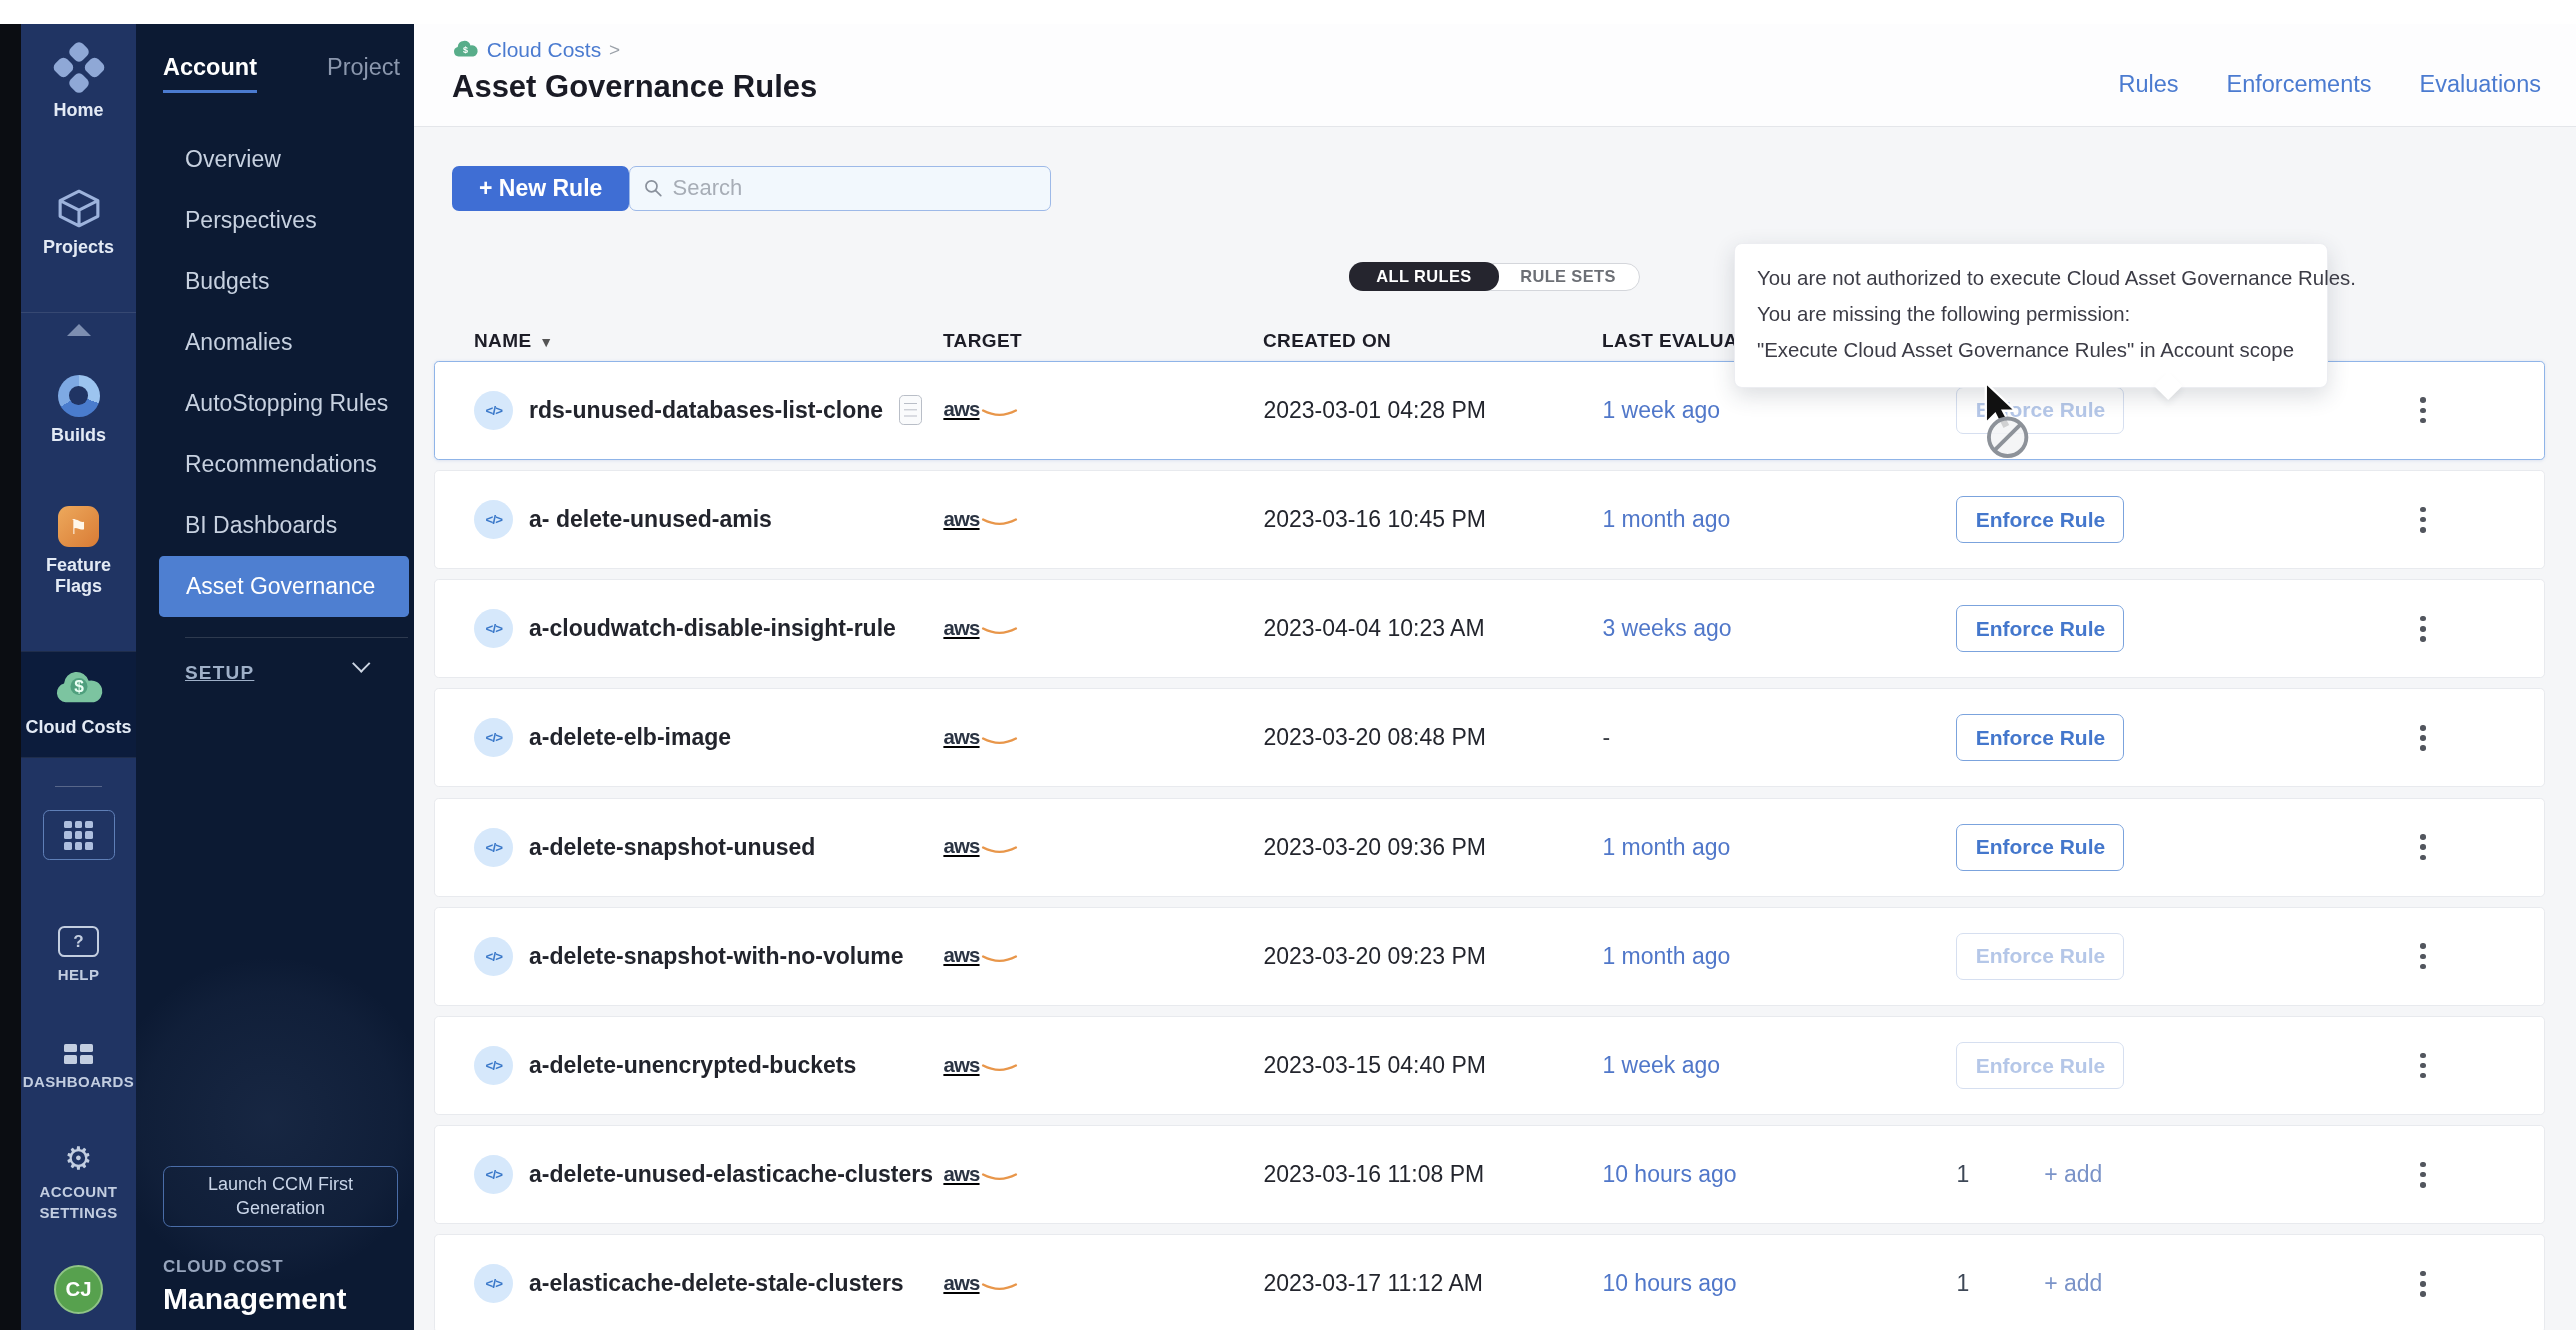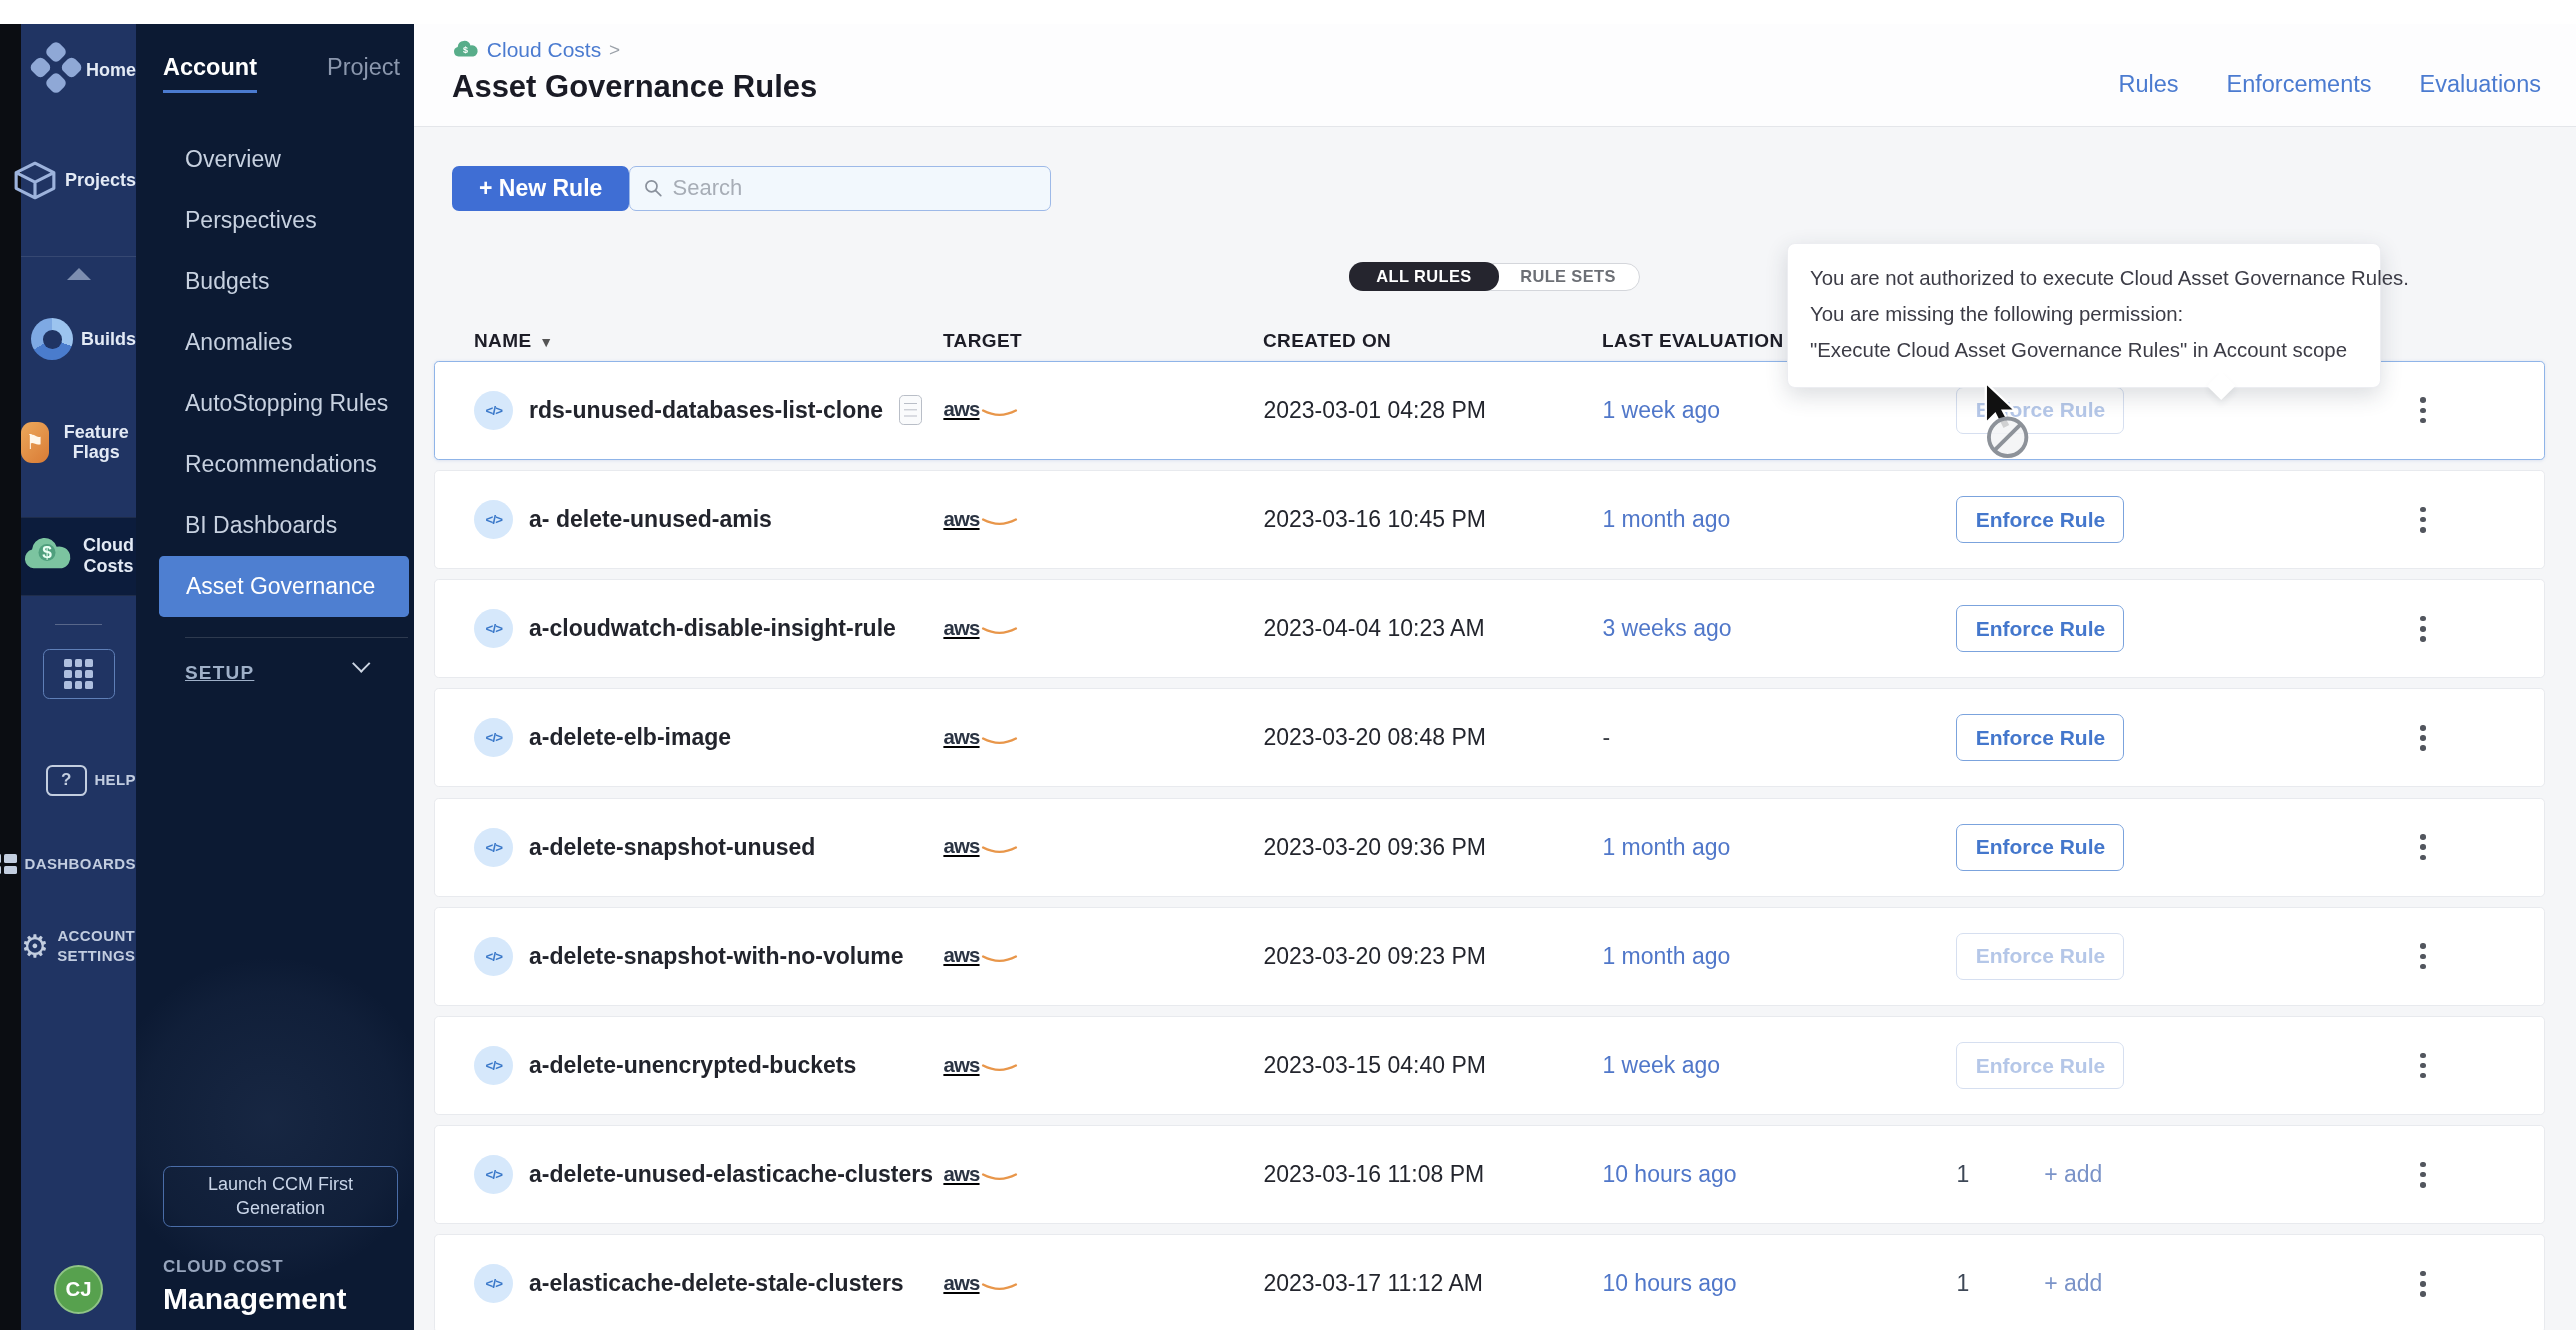--- a/index.html
+++ b/index.html
@@ -7,21 +7,21 @@
   body { font-family:"Liberation Sans","DejaVu Sans",sans-serif; overflow:hidden; background:#fff; }
   .page { position:relative; width:2576px; height:1331px; display:flex; flex-direction:column; }
   .topstrip { height:23.5px; background:#fff; flex:none; }
   .cols { flex:1; display:flex; min-height:0; }
 
   
   .edge { width:21px; background:#0b0d12; flex:none; }
 
   
   .s1 { width:115px; flex:none; background:#203463; display:flex; flex-direction:column; align-items:center; color:#dfe7f3; }
-  .s1-item { display:flex; align-items:center; gap:7.8px; cursor:pointer; width:100%; padding:4.7px 0;justify-content:flex-end; }
+  .s1-item { display:flex; flex-direction:column; align-items:center; gap:7.8px; cursor:pointer; width:100%; padding:4.7px 0; }
   .s1-label { font-size:18px; font-weight:700; color:#e3eaf5; text-align:center; line-height:20.4px; }
   .s1-label.sm { font-size:15px; font-weight:700; letter-spacing:0.4px; color:#c2cde0; }
   .caret-row { margin-top:50px; width:100%; text-align:center; border-top:0.8px solid rgba(255,255,255,.10); padding-top:11px; }
   .caret-up { display:inline-block; width:0; height:0; border-left:12.5px solid transparent; border-right:12.5px solid transparent; border-bottom:12.5px solid #7d8eb0; }
   .cc-block { width:100%; background:#0c1c3c; border-top:0.8px solid rgba(255,255,255,.08); border-bottom:0.8px solid rgba(255,255,255,.08); padding:17px 0 19px; margin-top:50px; }
   .mini-div { width:47px; border-top:1.6px solid rgba(255,255,255,.25); margin-top:28px; }
   .gridbox { margin-top:23.5px; width:72px; height:50px; border:1.6px solid #5f7fb7; border-radius:6.3px; display:flex; align-items:center; justify-content:center; cursor:pointer; }
   .grid9 { display:grid; grid-template-columns:repeat(3,7.8px); grid-template-rows:repeat(3,7.8px); gap:3.1px; }
   .grid9 span { background:#aebfde; border-radius:1.6px; }
   .grid4 { display:grid; grid-template-columns:12.5px 12.5px; grid-template-rows:8.6px 8.6px; gap:3.1px; }
@@ -91,21 +91,21 @@
   .lastev.dash { color:#3a3d44; cursor:default; }
   .enfbtn { width:168px; height:47px; border-radius:7px; background:#fff; font-size:21px; font-weight:600; font-family:inherit; cursor:pointer; color:#4477cc; border:1.6px solid #7ba3dd; }
   .enfbtn.disabled { color:#b5c7e8; border-color:#d6dff0; cursor:default; }
   .enfwrap { display:flex; align-items:center; gap:75px; }
   .enf-count { font-size:23px; color:#3e4857; }
   .enf-add { font-size:23px; color:#7a93c8; cursor:pointer; }
   .kebab { width:31px; display:flex; flex-direction:column; gap:4.7px; align-items:center; cursor:pointer; justify-self:start; margin-left:14px; }
   .kebab i { width:5.5px; height:5.5px; border-radius:50%; background:#52565e; }
 
   
-  .tooltip { position:absolute; left:1787px; top:243px; width:594px; background:#fff; border:0.8px solid #ecedf1; border-radius:7.8px; box-shadow:0 7.8px 22px rgba(40,50,70,.16); padding:15.7px 22px 19px; z-index:50; }
+  .tooltip { position:absolute; left:1734px; top:243px; width:594px; background:#fff; border:0.8px solid #ecedf1; border-radius:7.8px; box-shadow:0 7.8px 22px rgba(40,50,70,.16); padding:15.7px 22px 19px; z-index:50; }
   .tooltip .tl { font-size:20.4px; color:#3c3c46; line-height:36px; white-space:nowrap; }
   .tooltip::after { content:""; position:absolute; left:423px; bottom:-10.2px; width:20.4px; height:20.4px; background:#fff; transform:rotate(45deg); box-shadow:3.1px 3.1px 6.3px rgba(40,50,70,.08); }
   .pointer { position:absolute; left:1978px; top:381px; z-index:60; pointer-events:none; }
 </style>
 </head>
 <body>
 
 <div class="page">
   <div class="topstrip"></div>
   <div class="cols">

